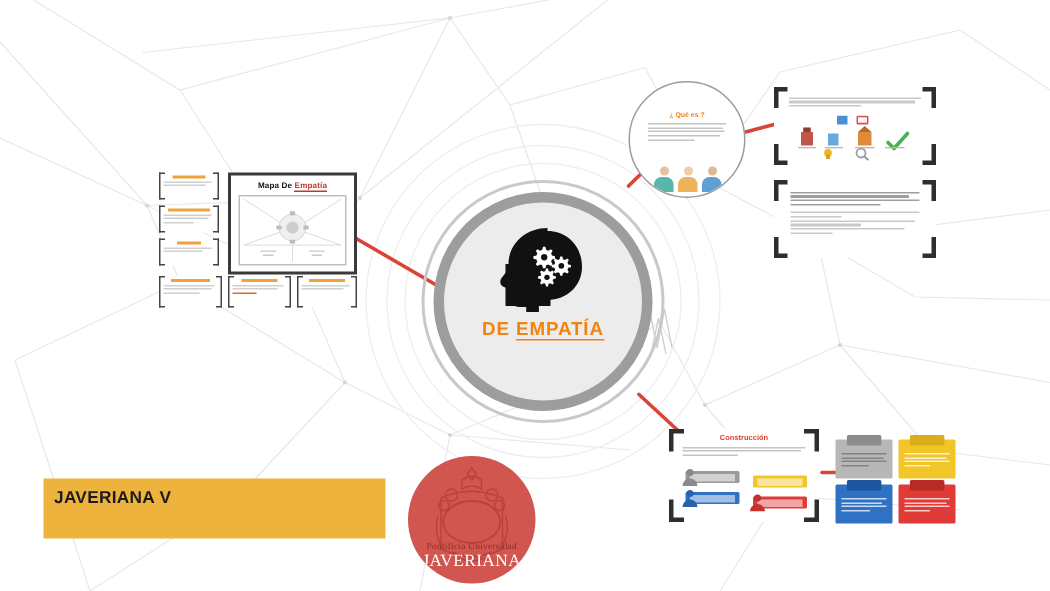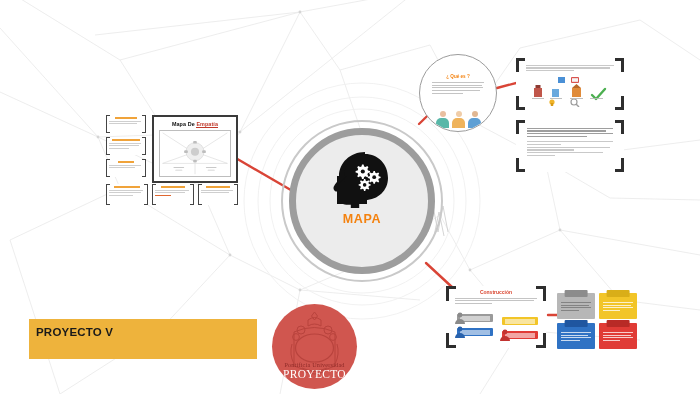--- a/index.html
+++ b/index.html
@@ -206,21 +206,21 @@
       <g fill="#ffffff">
         <path d="M31 12.5 l1.6 0 .5 2 1.4 .6 1.8 -1 1.1 1.1 -1 1.8 .6 1.4 2 .5 0 1.6 -2 .5 -.6 1.4 1 1.8 -1.1 1.1 -1.8 -1 -1.4 .6 -.5 2 -1.6 0 -.5 -2 -1.4 -.6 -1.8 1 -1.1 -1.1 1 -1.8 -.6 -1.4 -2 -.5 0 -1.6 2 -.5 .6 -1.4 -1 -1.8 1.1 -1.1 1.8 1 1.4 -.6z"></path>
         <circle cx="31.8" cy="19.5" r="2.1" fill="#111"></circle>
         <path d="M42.5 19 l1.4 0 .45 1.8 1.25 .5 1.6 -.9 1 1 -.9 1.6 .5 1.25 1.8 .45 0 1.4 -1.8 .45 -.5 1.25 .9 1.6 -1 1 -1.6 -.9 -1.25 .5 -.45 1.8 -1.4 0 -.45 -1.8 -1.25 -.5 -1.6 .9 -1 -1 .9 -1.6 -.5 -1.25 -1.8 -.45 0 -1.4 1.8 -.45 .5 -1.25 -.9 -1.6 1 -1 1.6 .9 1.25 -.5z"></path>
         <circle cx="43.2" cy="25.2" r="1.9" fill="#111"></circle>
         <path d="M33 27 l1.3 0 .42 1.7 1.15 .48 1.5 -.85 .92 .92 -.85 1.5 .48 1.15 1.7 .42 0 1.3 -1.7 .42 -.48 1.15 .85 1.5 -.92 .92 -1.5 -.85 -1.15 .48 -.42 1.7 -1.3 0 -.42 -1.7 -1.15 -.48 -1.5 .85 -.92 -.92 .85 -1.5 -.48 -1.15 -1.7 -.42 0 -1.3 1.7 -.42 .48 -1.15 -.85 -1.5 .92 -.92 1.5 .85 1.15 -.48z"></path>
         <circle cx="33.65" cy="32.9" r="1.8" fill="#111"></circle>
       </g>
     </svg>
     <div class="hub-title">
-      <div>MAPA</div>
+      <div><span>DE </span><span class="u">EMPATÍA</span></div>
     </div>
   </div>
 
   <div id="left-cluster">
 
     <div class="slide-main">
       <div class="sm-title"><span>Mapa De </span><i>Empatía</i></div>
       <div class="sm-body">
         <svg viewBox="0 0 76 50" style="width:100%;height:100%">
           <g stroke="#d2d2d2" stroke-width=".6" fill="none">
@@ -459,37 +459,37 @@
     <div class="cc-rib" style="background:#b82a26"></div>
     <div class="cc-lines">
         <div style="width:100%"></div>
         <div style="width:92%"></div>
         <div style="width:100%"></div>
         <div style="width:58%"></div>
       </div>
   </div>
 
   <div id="project-box">
-    <div class="l1">PROYECTO V</div>
+    <div class="l1">JAVERIANA V</div>
   </div>
 
   <div id="seal">
     <svg style="position:absolute;inset:0;width:85px;height:85px" viewBox="0 0 85 85">
       <g stroke="#b8433d" stroke-width="1" fill="none">
         <path d="M42.5 8 l3 4 l-3 4 l-3 -4 z"></path>
         <path d="M36 16 q6.5 -5 13 0 l0 6 q-6.5 -4 -13 0 z"></path>
         <path d="M22 28 q20 -9 41 0 l0 34 q-20 10 -41 0 z"></path>
         <circle cx="29" cy="26" r="4"></circle>
           <circle cx="56" cy="26" r="4"></circle>
         <circle cx="24" cy="33" r="3.4"></circle>
           <circle cx="61" cy="33" r="3.4"></circle>
         <path d="M20 40 q-3 10 2 20"></path>
           <path d="M65 40 q3 10 -2 20"></path>
         <path d="M30 64 q12.5 6 25 0"></path>
         <path d="M34 68 q8.5 4 17 0"></path>
       </g>
       <ellipse cx="42.5" cy="44" rx="19" ry="14" fill="none" stroke="#b8433d" stroke-width="1.2"></ellipse>
     </svg>
     <div class="seal-txt1">Pontificia Universidad</div>
-    <div class="seal-txt2">PROYECTO</div>
+    <div class="seal-txt2">JAVERIANA</div>
   </div>
 
 </div>
 
 </body></html>

